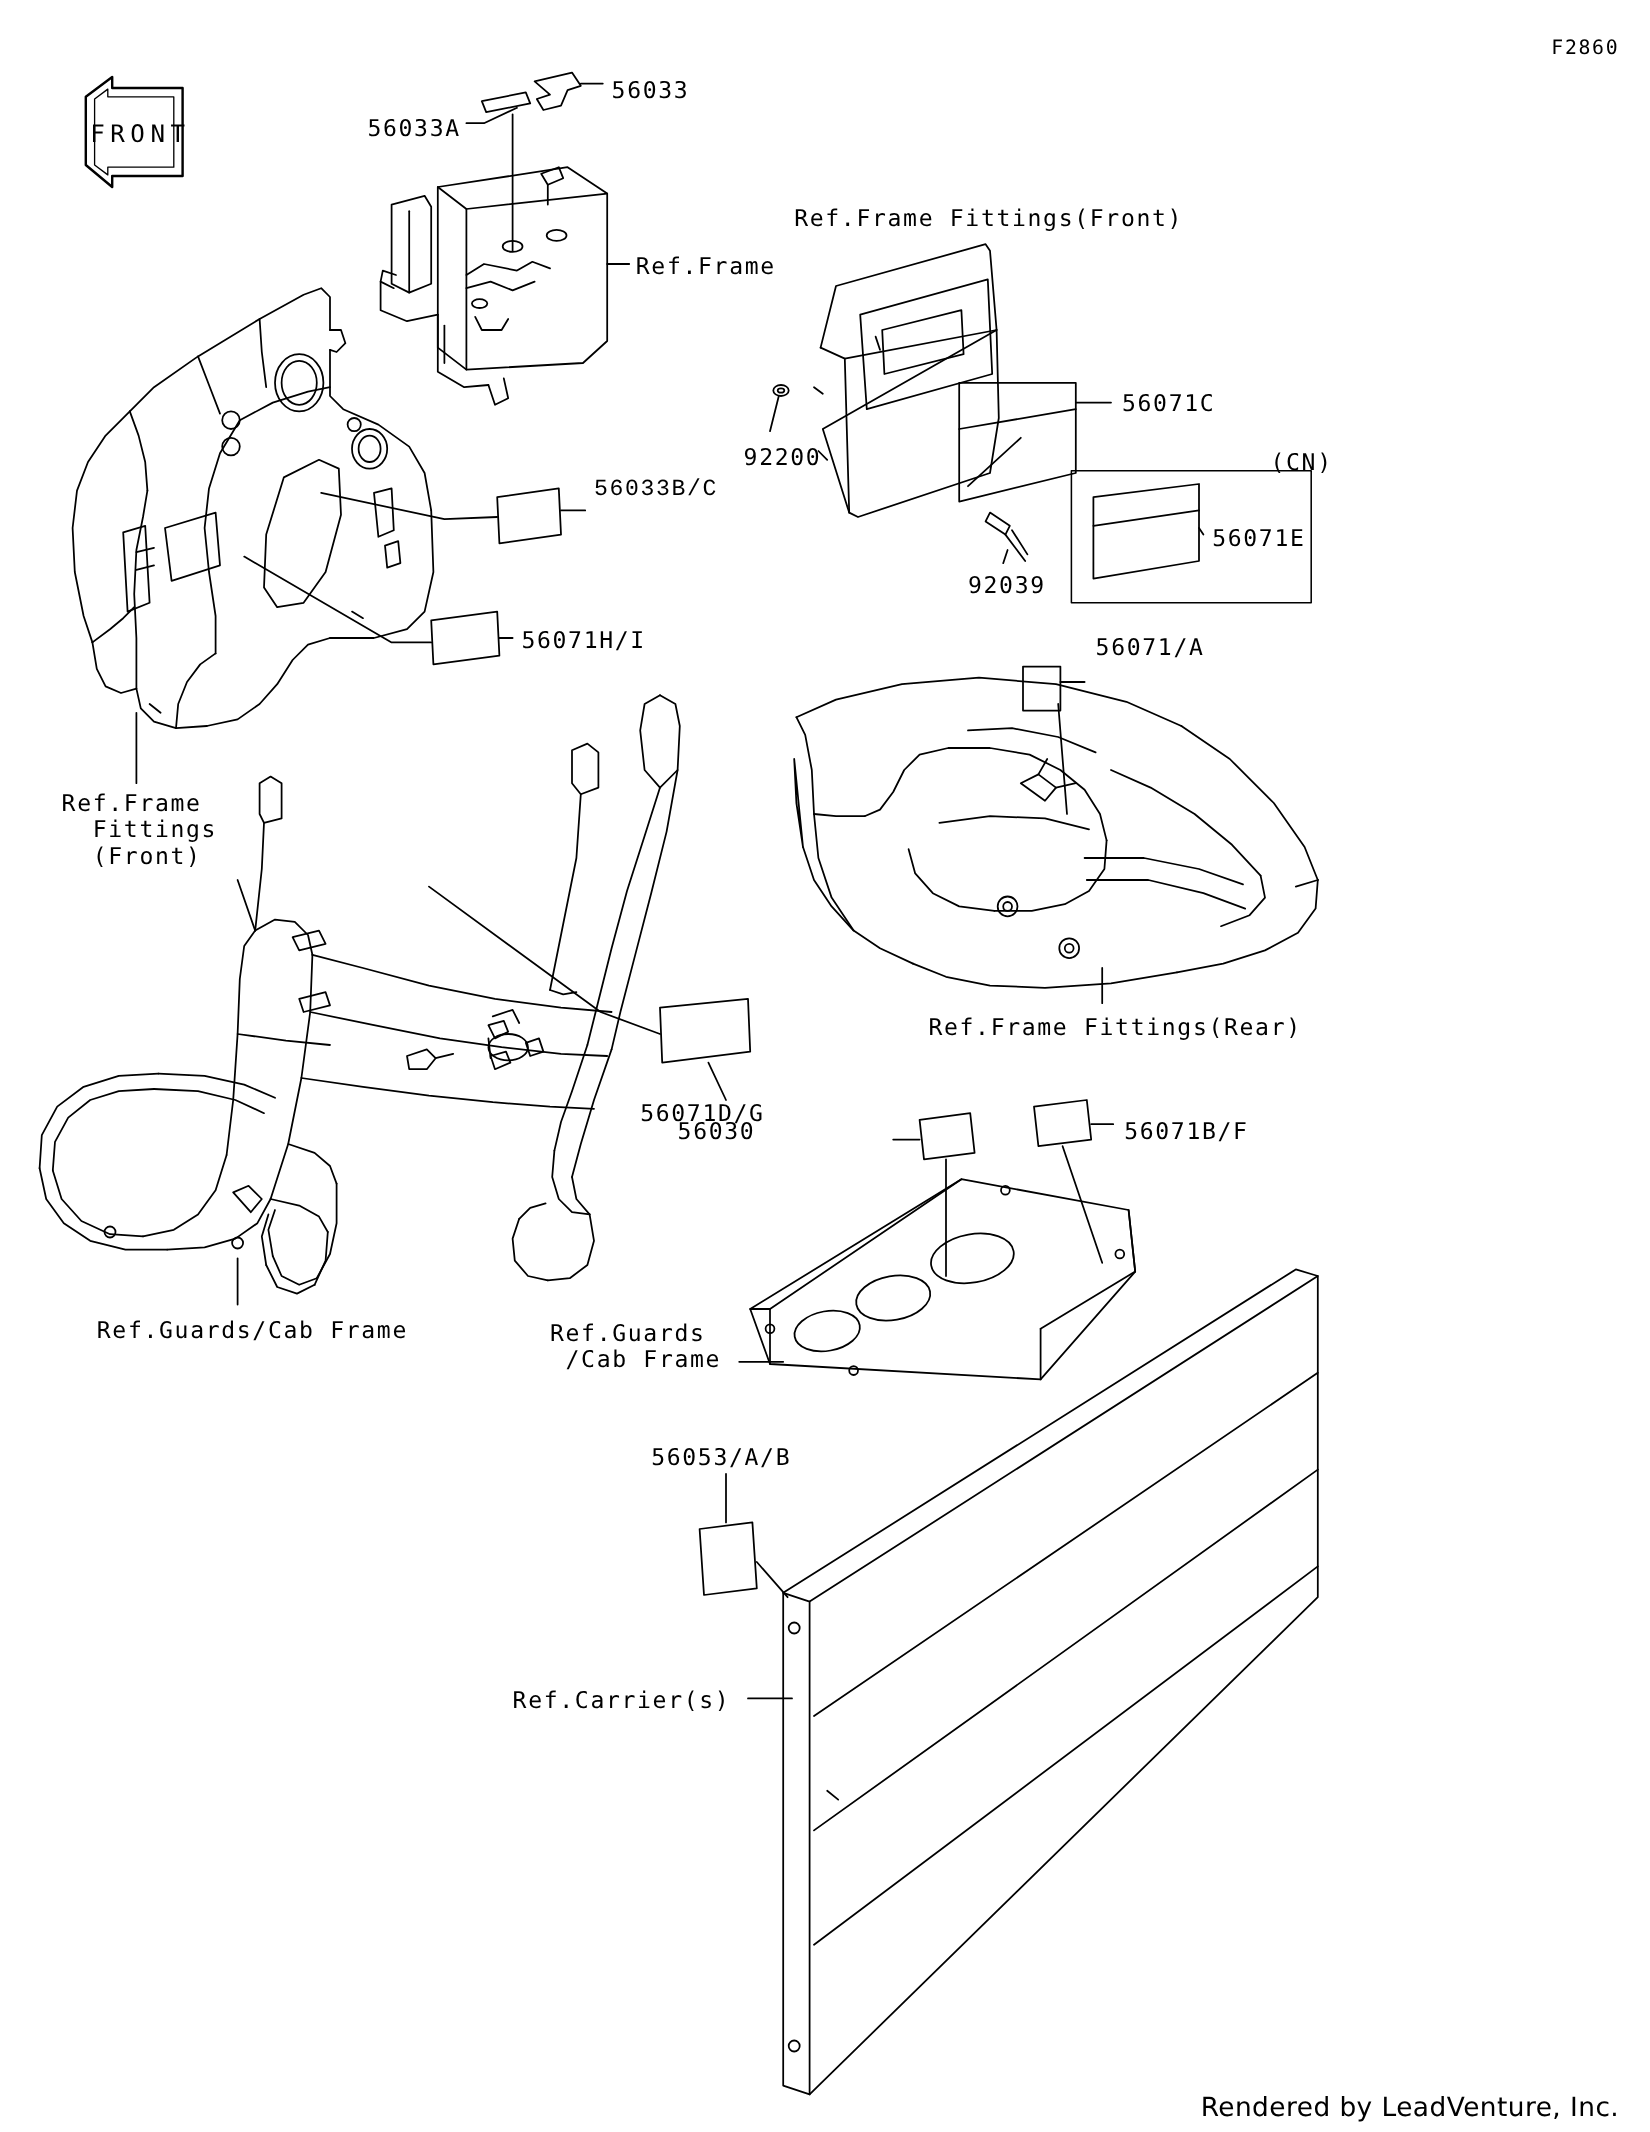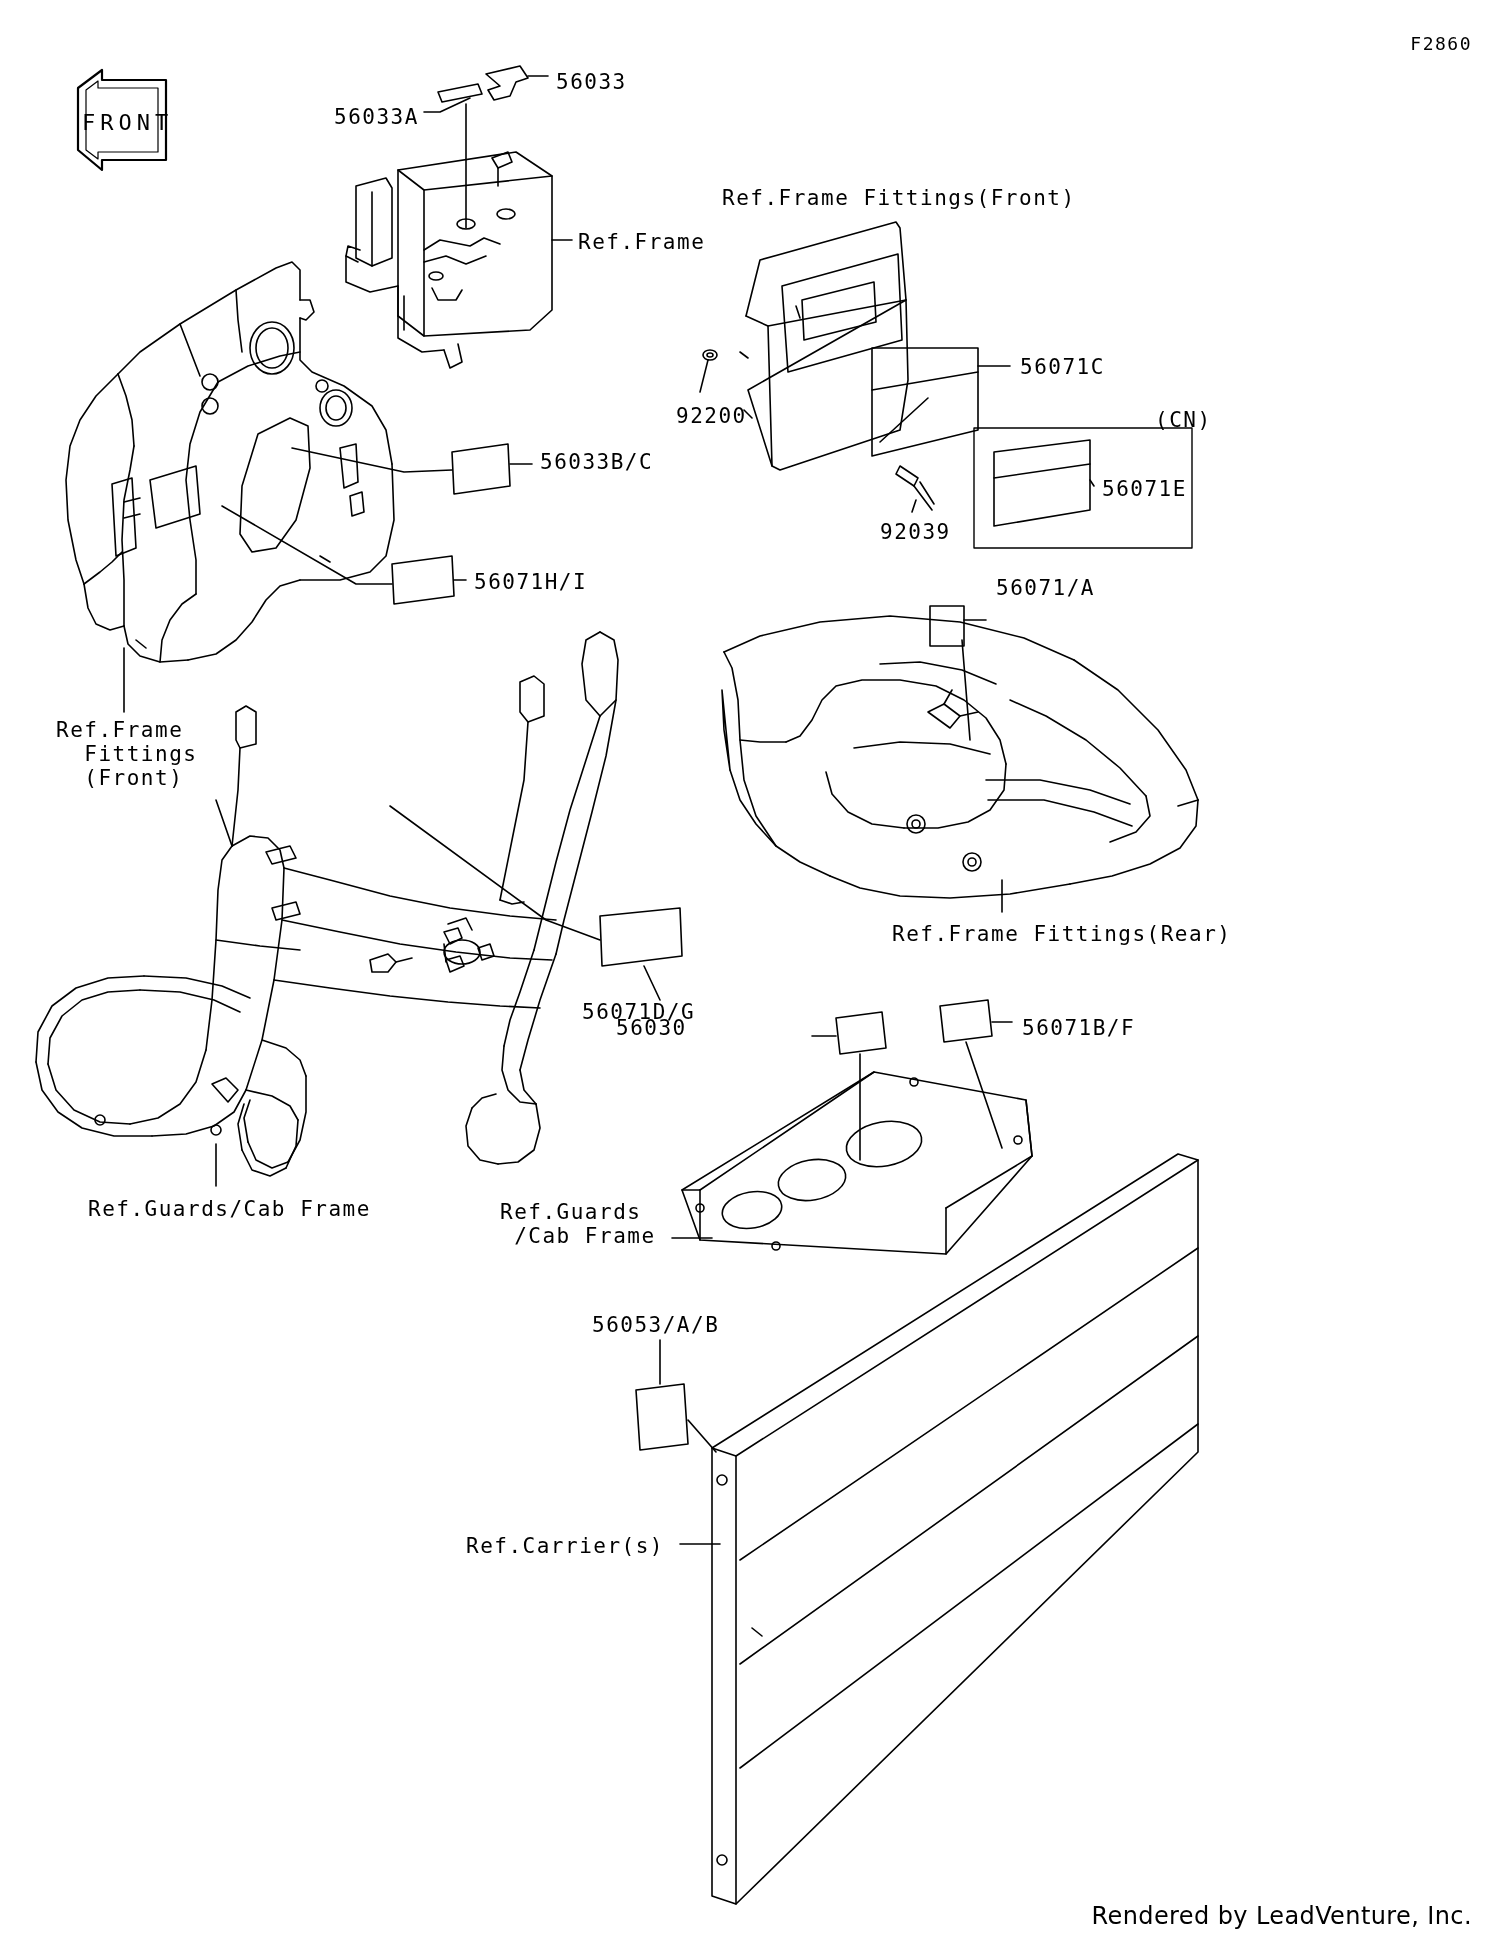--- a/index.html
+++ b/index.html
@@ -371,27 +371,27 @@
 
   <div class="code" style="left:556px;  top:70px;">56033</div>
   <div class="code" style="left:334px;  top:105px;">56033A</div>
   <div class="code" style="left:578px;  top:230px;">Ref.Frame</div>
   <div class="code" style="left:722px;  top:186px;">Ref.Frame Fittings(Front)</div>
   <div class="code" style="left:1020px; top:355px;">56071C</div>
   <div class="code" style="left:676px;  top:404px;">92200</div>
   <div class="code" style="left:1155px; top:408px;">(CN)</div>
   <div class="code" style="left:1102px; top:477px;">56071E</div>
   <div class="code" style="left:880px;  top:520px;">92039</div>
-  <div class="code" style="left:540px;  top:450px;">56033B/C</div>
+  <div class="code" style="left:540px;  top:434px;font-family:Liberation Mono, monospace;">56033B/C</div>
   <div class="code" style="left:474px;  top:570px;">56071H/I</div>
   <div class="code" style="left:56px; top:718px;">Ref.Frame
   Fittings
   (Front)</div>
   <div class="code" style="left:996px;  top:576px;">56071/A</div>
-  <div class="code" style="left:892px; top:922px;text-align:center;">Ref.Frame Fittings(Rear)</div>
+  <div class="code" style="left:844px; top:922px;text-align:center;">Ref.Frame Fittings(Rear)</div>
   <div class="code" style="left:582px;  top:1000px;">56071D/G</div>
   <div class="code" style="left:616px;  top:1016px;">56030</div>
   <div class="code" style="left:1022px; top:1016px;">56071B/F</div>
   <div class="code" style="left:88px; top:1197px;">Ref.Guards/Cab Frame</div>
   <div class="code" style="left:500px; top:1200px;">Ref.Guards
  /Cab Frame</div>
   <div class="code" style="left:592px;  top:1313px;">56053/A/B</div>
   <div class="code" style="left:466px;  top:1534px;">Ref.Carrier(s)</div>
 
   <div class="footer">Rendered by LeadVenture, Inc.</div>

